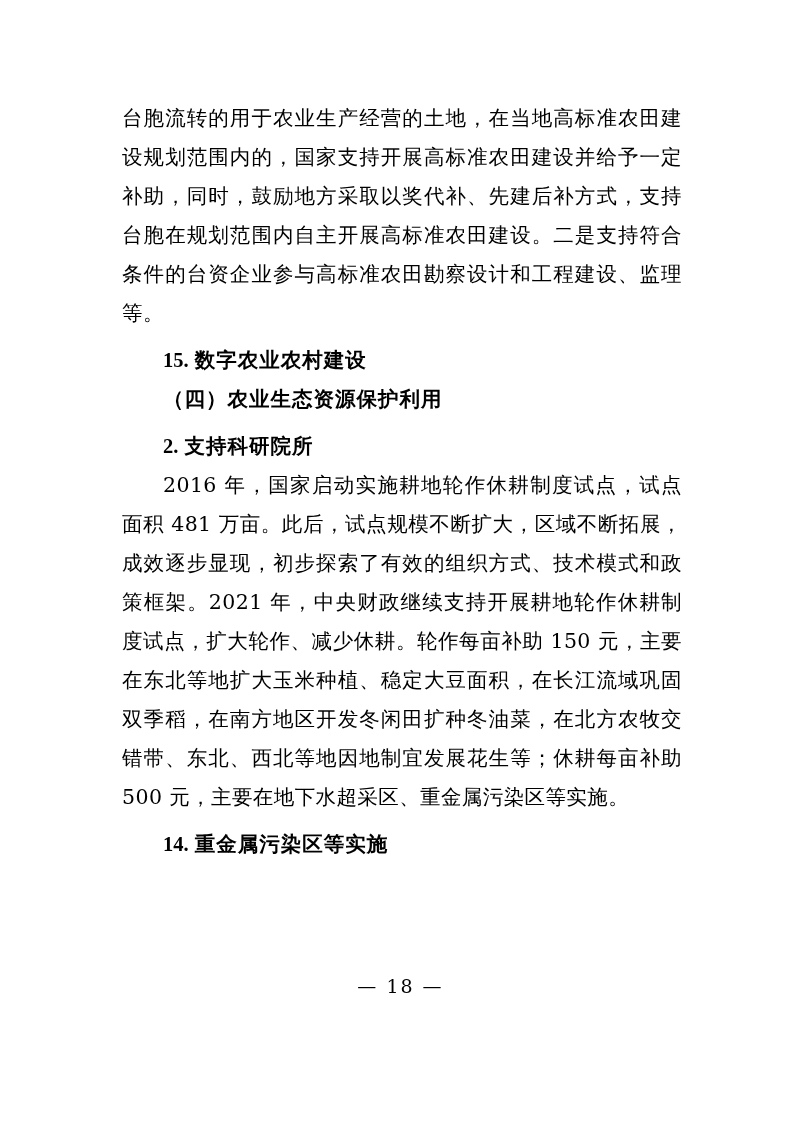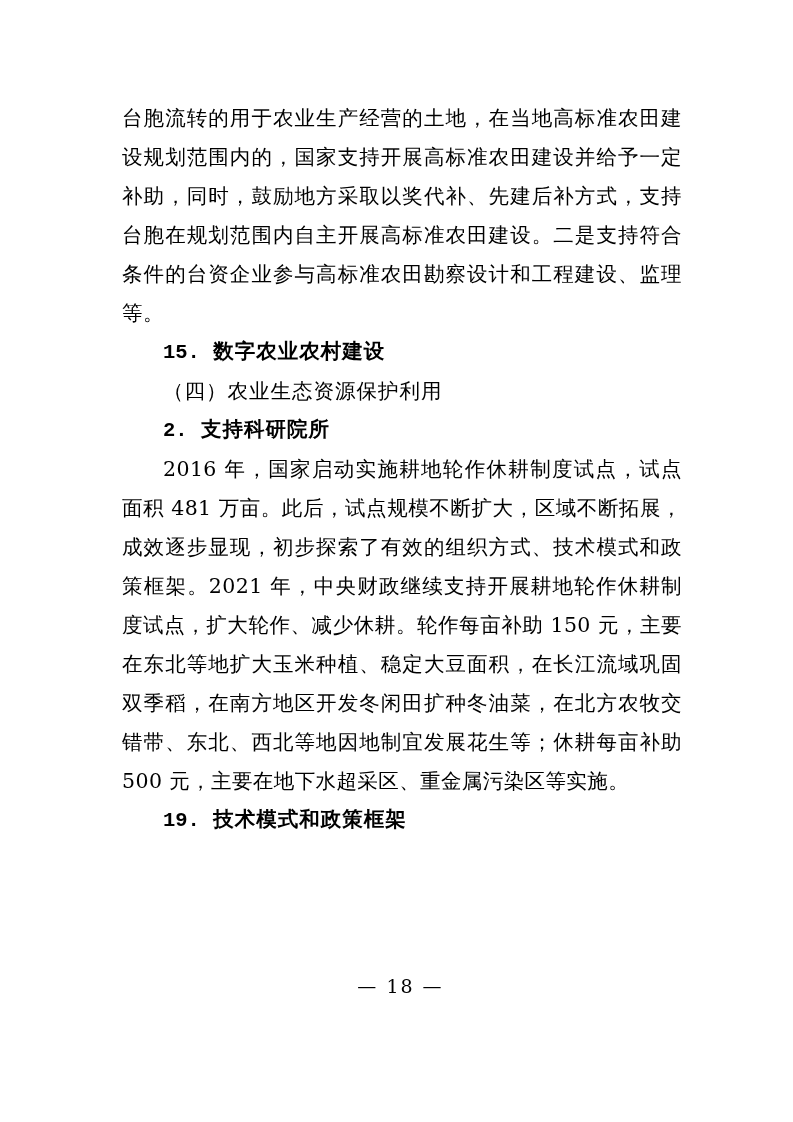--- a/index.html
+++ b/index.html
@@ -33,31 +33,32 @@
   p {
     margin: 0;
   }
   .para {
     text-indent: 2em;
   }
   .noindent {
     text-indent: 0;
   }
   .heading {
-    font-family: Liberation Mono, monospace;
+    font-family: Liberation Serif, serif;
     font-weight: bold;
     text-indent: 2em;
     letter-spacing: 1px;
+    margin-top: 8px;
   }
   .heading .num {
     font-weight: bold;
     letter-spacing: 0;
   }
   .section-heading {
-    font-weight: normal;
+    font-weight: bold;
     text-indent: 2em;
     letter-spacing: 1px;
   }
   .footer {
     position: absolute;
     left: 0;
     top: 975px;
     width: 793px;
     text-align: center;
     font-size: 19px;
@@ -81,20 +82,20 @@
     <p class="section-heading">（四）农业生态资源保护利用</p>
 
     <p class="heading">
       <span class="num">2.</span>
       <span>支持科研院所</span>
     </p>
 
     <p class="para">2016 年，国家启动实施耕地轮作休耕制度试点，试点面积 481 万亩。此后，试点规模不断扩大，区域不断拓展，成效逐步显现，初步探索了有效的组织方式、技术模式和政策框架。2021 年，中央财政继续支持开展耕地轮作休耕制度试点，扩大轮作、减少休耕。轮作每亩补助 150 元，主要在东北等地扩大玉米种植、稳定大豆面积，在长江流域巩固双季稻，在南方地区开发冬闲田扩种冬油菜，在北方农牧交错带、东北、西北等地因地制宜发展花生等；休耕每亩补助 500 元，主要在地下水超采区、重金属污染区等实施。</p>
 
     <p class="heading">
-      <span class="num">19.</span>
-      <span>技术模式和政策框架</span>
+      <span class="num">14.</span>
+      <span>重金属污染区等实施</span>
     </p>
 
   </div>
 
   <div class="footer">— 18 —</div>
 </div>
 
 </body></html>

